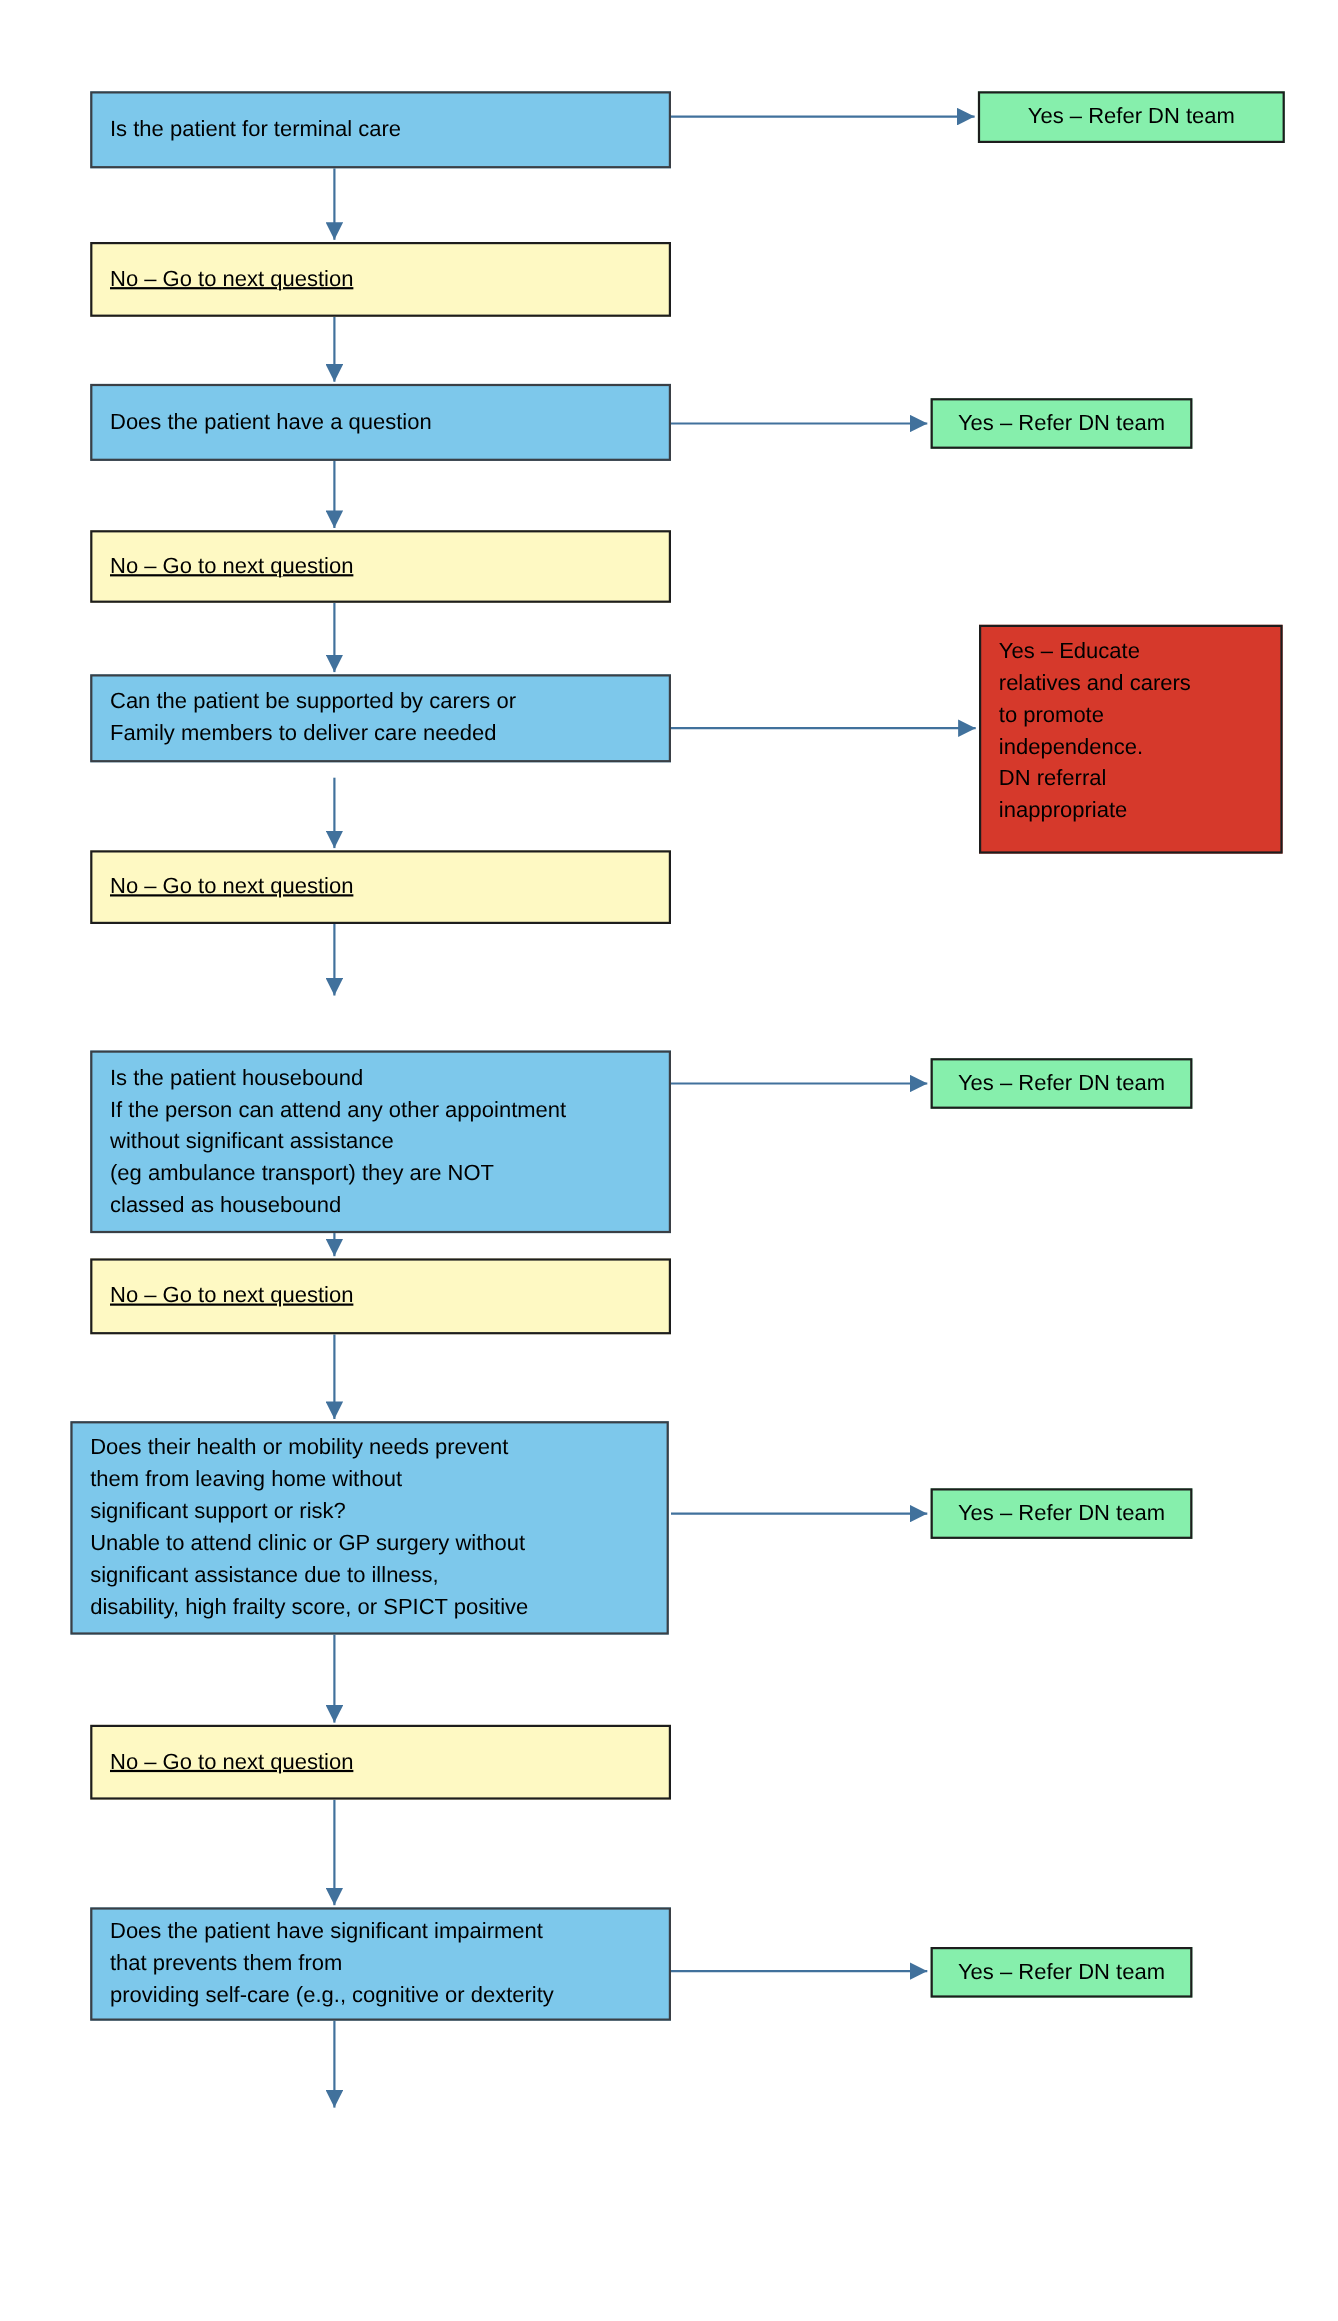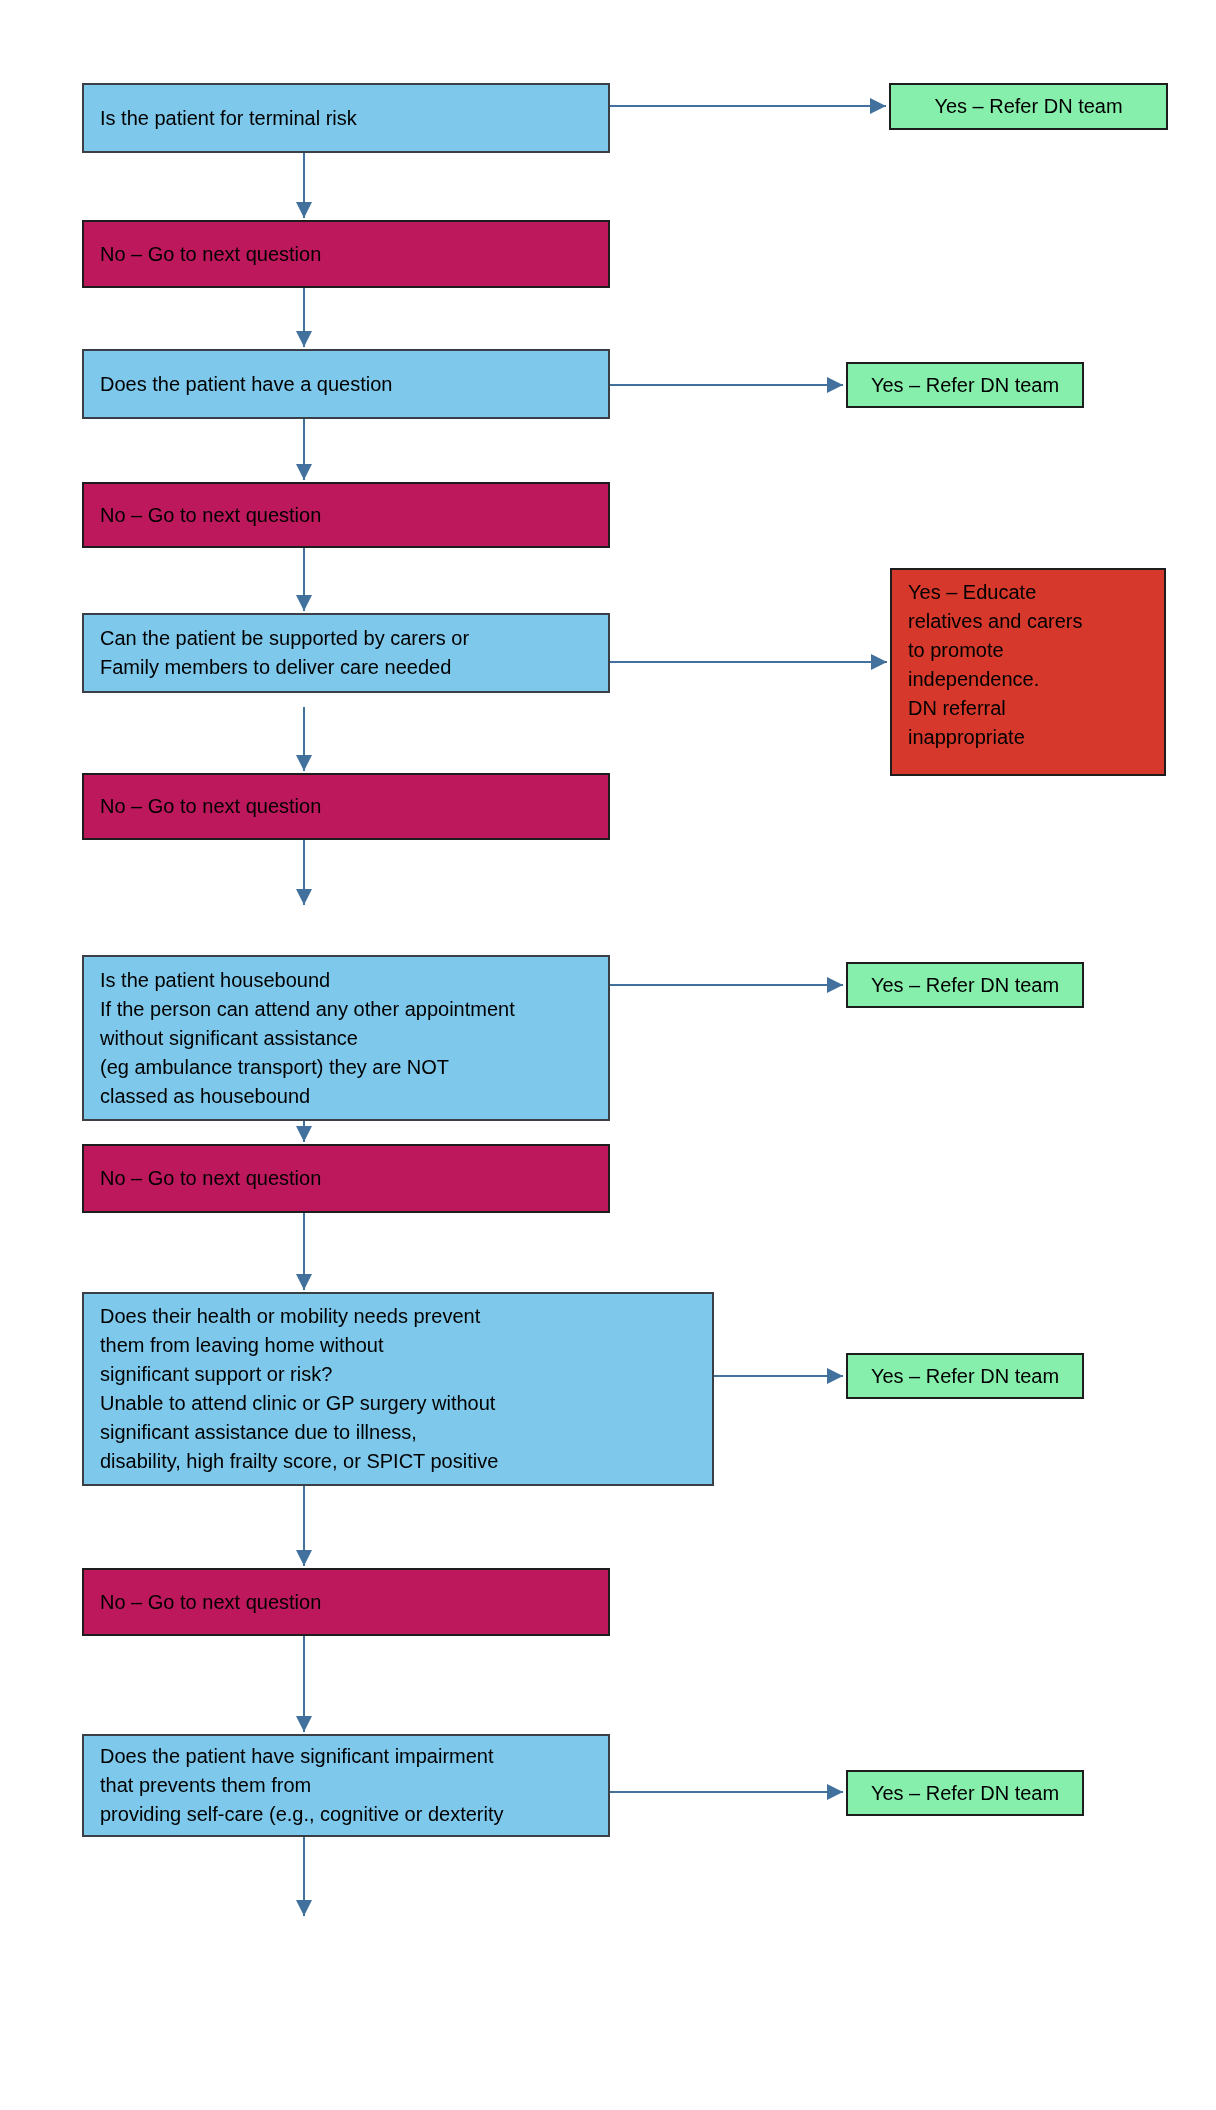--- a/index.html
+++ b/index.html
@@ -21,23 +21,24 @@
     line-height:1.45;
     white-space:pre-line;
     color:#000;
   }
   .q{
     background:#7DC8EB;
     border:2px solid #3a3f45;
     padding:0 14px 0 16px;
   }
   .no{
-    background:#be185d;
+    background:#fef9c3;
     border:2px solid #1d1d1d;
     padding:0 14px 0 16px;
+    text-decoration:underline;
   }
   .yes{
     background:#86efac;
     border:2px solid #1d1d1d;
     justify-content:center;
     text-align:center;
     padding:0 6px;
   }
   .educate{
     background:#D6392B;
@@ -80,30 +81,30 @@
     <line x1="304" y1="1837" x2="304" y2="1916" marker-end="url(#ah)"></line>
 
     <line x1="610" y1="106" x2="886" y2="106" marker-end="url(#ah)"></line>
     <line x1="610" y1="385" x2="843" y2="385" marker-end="url(#ah)"></line>
     <line x1="610" y1="662" x2="887" y2="662" marker-end="url(#ah)"></line>
     <line x1="610" y1="985" x2="843" y2="985" marker-end="url(#ah)"></line>
     <line x1="610" y1="1376" x2="843" y2="1376" marker-end="url(#ah)"></line>
     <line x1="610" y1="1792" x2="843" y2="1792" marker-end="url(#ah)"></line>
   </svg>
 
-  <div class="node q" style="left:82px;top:83px;width:528px;height:70px;">Is the patient for terminal risk</div>
+  <div class="node q" style="left:82px;top:83px;width:528px;height:70px;">Is the patient for terminal care</div>
   <div class="node q" style="left:82px;top:349px;width:528px;height:70px;">Does the patient have a question</div>
   <div class="node q" style="left:82px;top:613px;width:528px;height:80px;">Can the patient be supported by carers or
 Family members to deliver care needed</div>
   <div class="node q" style="left:82px;top:955px;width:528px;height:166px;">Is the patient housebound
 If the person can attend any other appointment
 without significant assistance
 (eg ambulance transport) they are NOT
 classed as housebound</div>
-  <div class="node q" style="left:82px;top:1292px;width:632px;height:194px;">Does their health or mobility needs prevent
+  <div class="node q" style="left:64px;top:1292px;width:544px;height:194px;">Does their health or mobility needs prevent
 them from leaving home without
 significant support or risk?
 Unable to attend clinic or GP surgery without
 significant assistance due to illness,
 disability, high frailty score, or SPICT positive</div>
   <div class="node q" style="left:82px;top:1734px;width:528px;height:103px;">Does the patient have significant impairment
 that prevents them from
 providing self-care (e.g., cognitive or dexterity</div>
 
   <div class="node no" style="left:82px;top:220px;width:528px;height:68px;">No – Go to next question</div>

